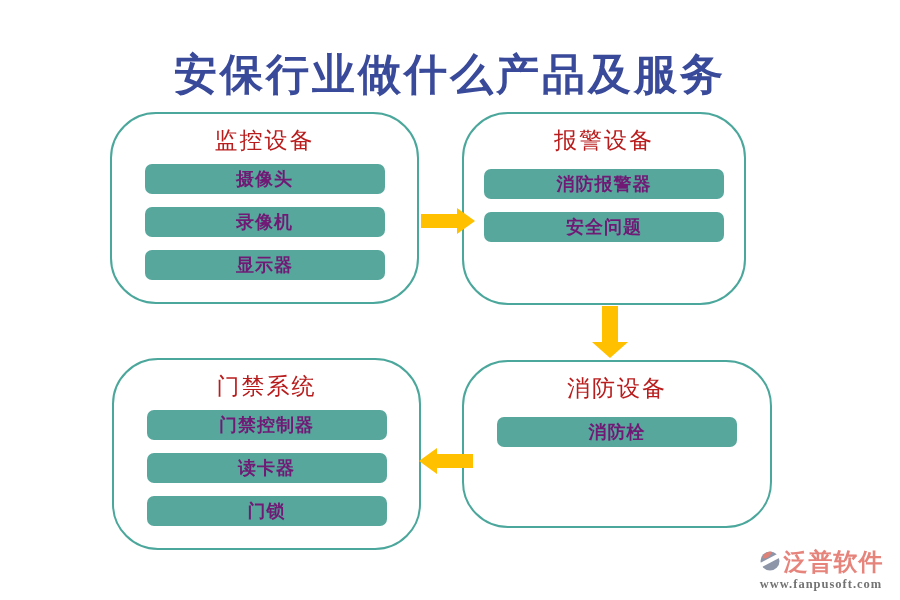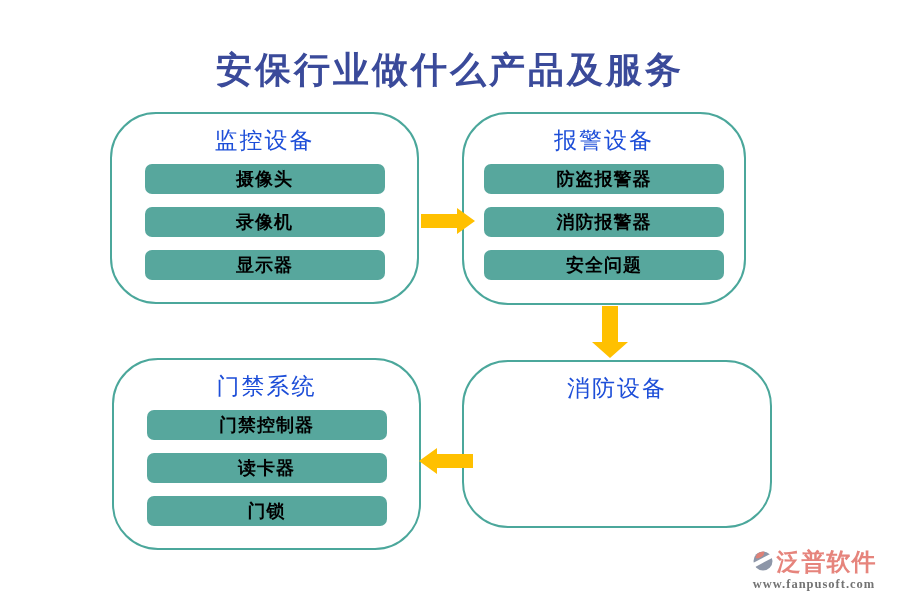--- a/index.html
+++ b/index.html
@@ -2,46 +2,46 @@
 <html><head>
 <meta charset="utf-8">
 <style>
   html,body{margin:0;padding:0;}
   body{
     width:900px;height:600px;background:#ffffff;position:relative;overflow:hidden;
     font-family:"Liberation Serif","DejaVu Serif",serif;
   }
   .page-title{
     position:absolute;left:0;top:46px;width:900px;text-align:center;
-    font-size:36px;font-weight:bold;color:#3A4A9A;letter-spacing:3px;
+    font-size:43px;font-weight:bold;color:#3A4A9A;letter-spacing:3px;
   }
   .group-box{
     position:absolute;background:#ffffff;border:2px solid #4BA79B;border-radius:46px;
     box-sizing:border-box;
   }
   .box-monitoring{left:110px;top:112px;width:309px;height:192px;}
   .box-alarm{left:462px;top:112px;width:284px;height:193px;}
   .box-access{left:112px;top:358px;width:309px;height:192px;}
   .box-fire{left:462px;top:360px;width:310px;height:168px;}
   .group-heading{
     margin-top:12px;line-height:30px;text-align:center;
-    font-size:23px;color:#1d4ed8;letter-spacing:2px;
+    font-size:23px;color:#b91c1c;letter-spacing:2px;
   }
   .pill{
     width:240px;height:30px;margin:13px auto 0;background:#57A79D;border-radius:7px;
-    color:#000000;font-weight:bold;font-size:18px;line-height:30px;text-align:center;
+    color:#701a75;font-weight:bold;font-size:18px;line-height:30px;text-align:center;
     letter-spacing:1px;
   }
   .pill.first{margin-top:8px;}
   .arrow{position:absolute;}
   .arrow-right{left:421px;top:208px;}
   .arrow-down{left:592px;top:306px;}
   .arrow-left{left:419px;top:448px;}
   .watermark{
-    position:absolute;right:13px;bottom:8px;width:146px;
+    position:absolute;right:6px;bottom:8px;width:146px;
     display:flex;flex-direction:column;align-items:center;
   }
   .wm-row{display:flex;align-items:center;gap:3px;}
   .wm-brand{
     font-size:24px;font-weight:bold;color:#E6847C;letter-spacing:1px;line-height:24px;
   }
   .wm-url{
     font-size:12.5px;font-weight:bold;color:#737373;letter-spacing:1px;margin-top:2px;
   }
 </style>
@@ -52,34 +52,34 @@
 
 <div class="group-box box-monitoring">
   <div class="group-heading">监控设备</div>
   <div class="pill first">摄像头</div>
   <div class="pill">录像机</div>
   <div class="pill">显示器</div>
 </div>
 
 <div class="group-box box-alarm">
   <div class="group-heading">报警设备</div>
-  <div class="pill first">防盗报警器</div>
   <div class="pill">消防报警器</div>
   <div class="pill">安全问题</div>
 </div>
 
 <div class="group-box box-access">
   <div class="group-heading">门禁系统</div>
   <div class="pill first">门禁控制器</div>
   <div class="pill">读卡器</div>
   <div class="pill">门锁</div>
 </div>
 
 <div class="group-box box-fire">
   <div class="group-heading">消防设备</div>
+  <div class="pill">消防栓</div>
 </div>
 
 <div class="arrow arrow-right">
   <svg width="54" height="26" viewBox="0 0 54 26">
     <polygon points="0,6 36,6 36,0 54,13 36,26 36,20 0,20" fill="#FFC000"></polygon>
   </svg>
 </div>
 <div class="arrow arrow-down">
   <svg width="36" height="52" viewBox="0 0 36 52">
     <polygon points="10,0 26,0 26,36 36,36 18,52 0,36 10,36" fill="#FFC000"></polygon>

